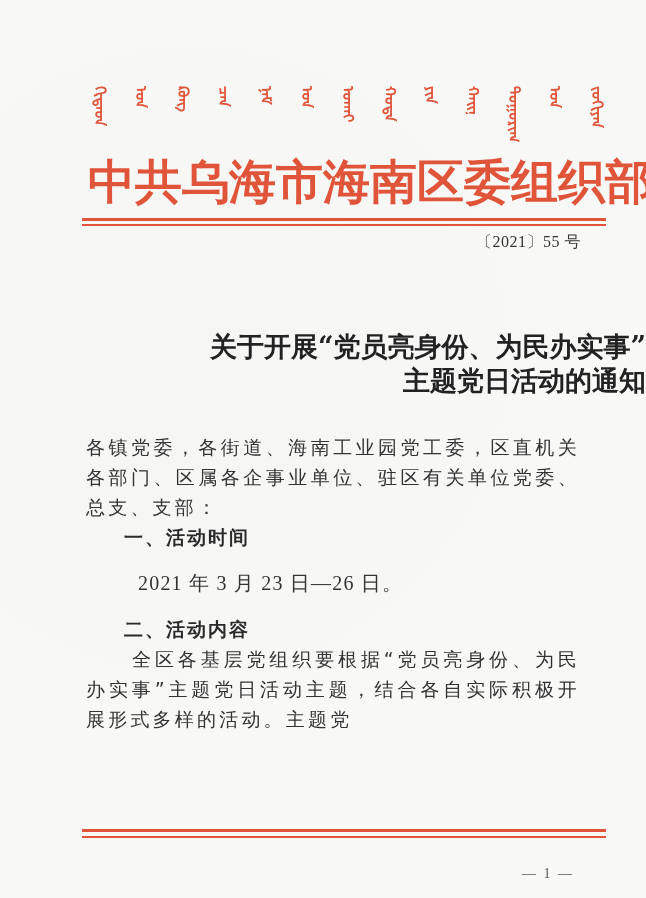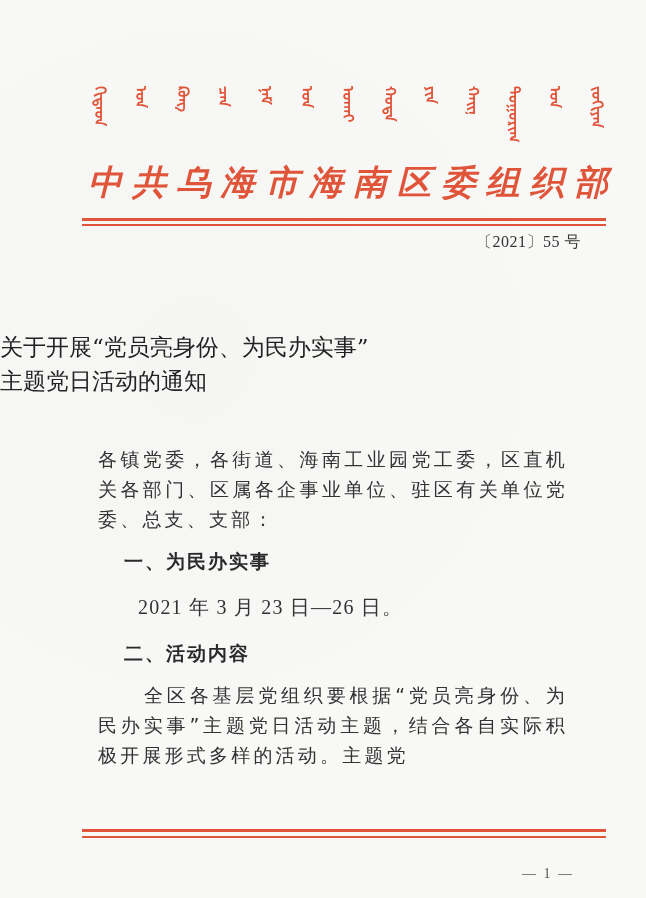--- a/index.html
+++ b/index.html
@@ -52,25 +52,24 @@
     .org-title {
       position: absolute;
       top: 154px;
       left: 88px;
       width: 520px;
       text-align: justify;
       text-align-last: justify;
       color: #e0553a;
       font-family: "DejaVu Serif", "Liberation Serif", serif;
       font-weight: bold;
-      font-size: 34px;
+      font-size: 47px;
       line-height: 56px;
       letter-spacing: 0;
       white-space: nowrap;
-      font-style: italic;
     }
     .red-rule {
       position: absolute;
       left: 82px;
       width: 524px;
       background: #e0553a;
     }
     .rule-top-1 { top: 218px; height: 3px; }
     .rule-top-2 { top: 224px; height: 2px; }
 
@@ -82,41 +81,41 @@
       color: #333;
       font-family: Liberation Serif, serif;
       letter-spacing: 0.5px;
     }
 
     .notice-title {
       position: absolute;
       top: 330px;
       left: 0;
       width: 646px;
-      text-align: left;
+      text-align: right;
       font-family: "DejaVu Serif", "Liberation Serif", serif;
-      font-weight: normal;
-      font-size: 23px;
+      font-weight: bold;
+      font-size: 27px;
       line-height: 34px;
       color: #222;
     }
     .notice-title .line2 { display: block; }
 
     .body-text {
       position: absolute;
       left: 86px;
       width: 494px;
       font-family: "DejaVu Sans", "Liberation Sans", sans-serif;
       font-size: 19px;
       line-height: 30px;
       color: #333;
       letter-spacing: 3.2px;
       text-align: justify;
     }
-    .para { margin: 12px; }
+    .para { margin: 0; }
     .indent { text-indent: 46px; }
     .heading {
       margin: 0;
       padding-left: 38px;
       font-weight: bold;
       color: #2a2a2a;
       letter-spacing: 2px;
     }
     .plain-indent { margin: 16px; padding-left: 36px; letter-spacing: 1.2px; font-family: "Liberation Serif", "DejaVu Serif", serif; font-size: 20px; }
 
@@ -161,21 +160,21 @@
 
   <div class="doc-number">〔2021〕55 号</div>
 
   <div class="notice-title">
     <span class="line1">关于开展“党员亮身份、为民办实事”</span>
     <span class="line2">主题党日活动的通知</span>
   </div>
 
   <div class="body-text" style="top:432px;">
     <p class="para">各镇党委，各街道、海南工业园党工委，区直机关各部门、区属各企事业单位、驻区有关单位党委、总支、支部：</p>
-    <p class="heading">一、为民办实事</p>
+    <p class="heading">一、活动时间</p>
     <p class="plain-indent">2021 年 3 月 23 日—26 日。</p>
     <p class="heading">二、活动内容</p>
     <p class="para indent">全区各基层党组织要根据“党员亮身份、为民办实事”主题党日活动主题，结合各自实际积极开展形式多样的活动。主题党</p>
   </div>
 
   <div class="red-rule rule-bot-1"></div>
   <div class="red-rule rule-bot-2"></div>
 
   <div class="page-number">— 1 —</div>
 </div>

